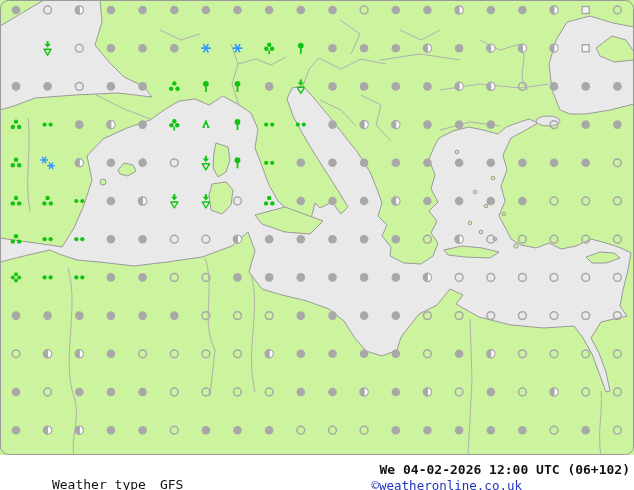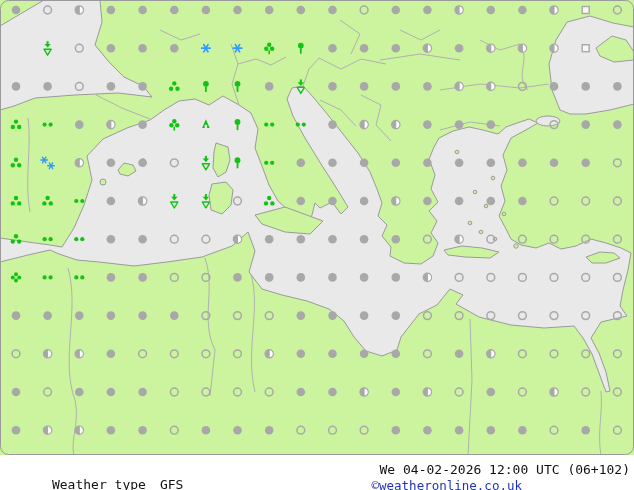--- a/index.html
+++ b/index.html
@@ -19,21 +19,21 @@
   .ringgray{fill:none;stroke:var(--sgray);stroke-width:1.5;}
   .halfbase{fill:#ffffff;stroke:var(--sgray);stroke-width:1.2;}
   .sqr{fill:#f6f6f6;stroke:var(--sgray);stroke-width:1.4;}
   .fillgreen{fill:var(--sgreen);}
   .strokegreen{fill:none;stroke:var(--sgreen);stroke-width:1.4;stroke-linejoin:round;}
   .flake{stroke:var(--sblue);stroke-width:1.7;stroke-linecap:round;}
   .footer{position:absolute;left:0;top:455px;width:634px;height:35px;background:#fff;
           color:#111;font-size:13px;}
   .f-left{position:absolute;left:5px;top:7px;white-space:pre;}
   .f-model{margin-left:14px;}
-  .f-right{position:absolute;right:4px;top:7px;white-space:pre;}
+  .f-right{position:absolute;right:4px;top:7px;white-space:pre;font-weight:bold;}
   .f-copy{position:absolute;right:112px;top:23px;font-size:12.5px;color:var(--cblue);}
 </style>
 </head>
 <body>
 
 <div class="stage">
 
   <svg width="634" height="456" viewBox="0 0 634 456">
     <defs>
       <g id="sym-F">

